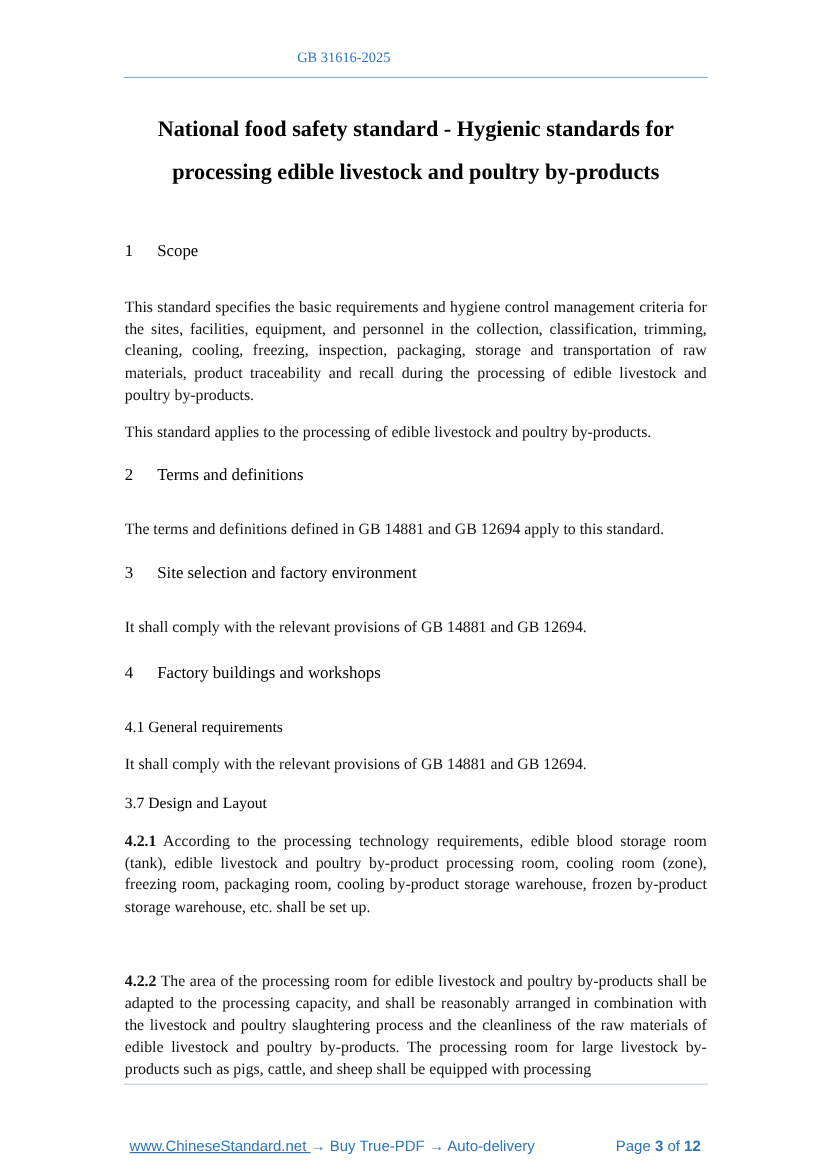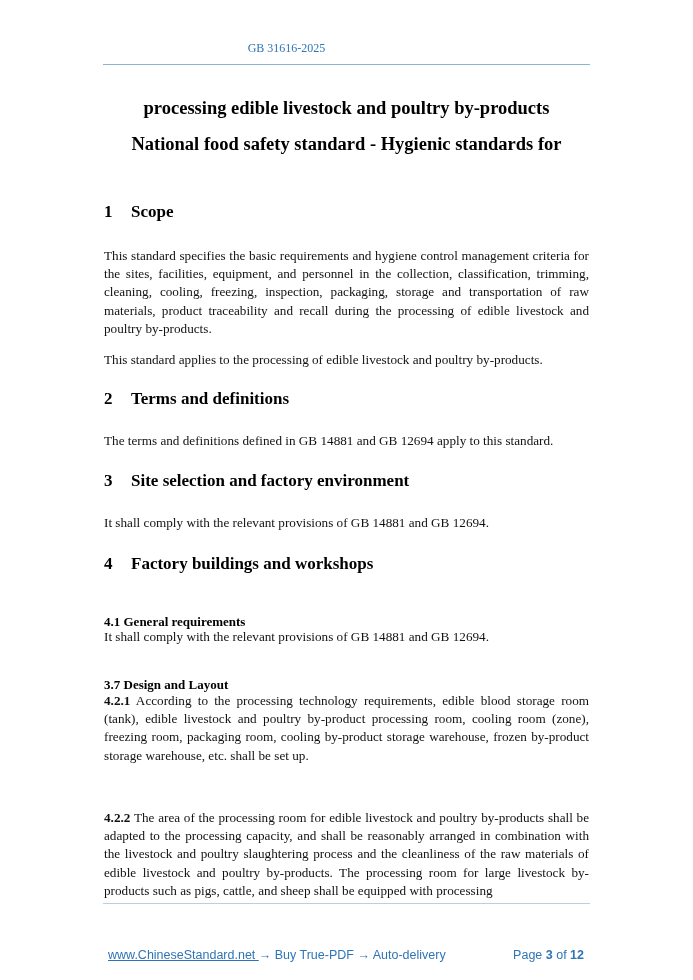--- a/index.html
+++ b/index.html
@@ -13,28 +13,27 @@
     }
     .header-rule {
       position: absolute; top: 64px; left: 103px; width: 487px; height: 1px;
       background: #8fb4d2;
     }
     .doc-title {
       position: absolute; top: 90px; left: 80px; width: 533px; text-align: center;
       font-weight: bold; font-size: 18.5px; line-height: 36px; color: #000;
     }
     .h1 {
-      position: absolute; left: 104px; font-weight: bold; font-size: 17px; color: #000;
+      position: absolute; left: 104px; font-weight: normal; font-size: 14px; color: #000;
       white-space: nowrap;
     }
     .h1 .num { display: inline-block; width: 27px; }
     .h2 {
-      position: absolute; left: 104px; font-weight: bold; font-size: 13px; color: #000;
+      position: absolute; left: 104px; font-weight: normal; font-size: 13px; color: #000;
       white-space: nowrap;
-      margin-top: 16px;
     }
     .para {
       position: absolute; left: 104px; width: 485px; font-size: 13.2px; line-height: 18.2px;
       text-align: justify; color: #111;
     }
     .para b { font-weight: bold; }
     .footer-rule {
       position: absolute; top: 903px; left: 103px; width: 487px; height: 1px;
       background: #b9d0e2;
     }
@@ -49,22 +48,22 @@
   </style>
 </head>
 <body>
 
 <div>
   <div class="header-code">GB 31616-2025</div>
   <div class="header-rule"></div>
 </div>
 
 <div class="doc-title">
+  <div>National food safety standard - Hygienic standards for</div>
   <div>processing edible livestock and poultry by-products</div>
-  <div>National food safety standard - Hygienic standards for</div>
 </div>
 
 <div class="h1" style="top:202px;">
   <span class="num">1</span><span>Scope</span>
 </div>
 <div class="para" style="top:247px;">This standard specifies the basic requirements and hygiene control management criteria for the sites, facilities, equipment, and personnel in the collection, classification, trimming, cleaning, cooling, freezing, inspection, packaging, storage and transportation of raw materials, product traceability and recall during the processing of edible livestock and poultry by-products.</div>
 <div class="para" style="top:351px;">This standard applies to the processing of edible livestock and poultry by-products.</div>
 
 <div class="h1" style="top:389px;">
   <span class="num">2</span><span>Terms and definitions</span>

